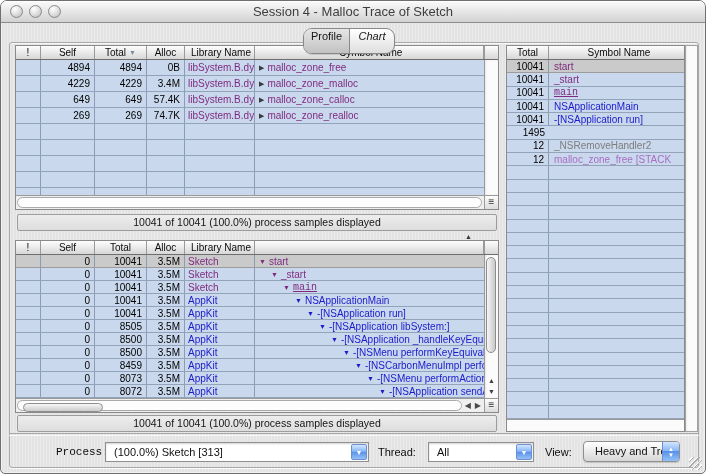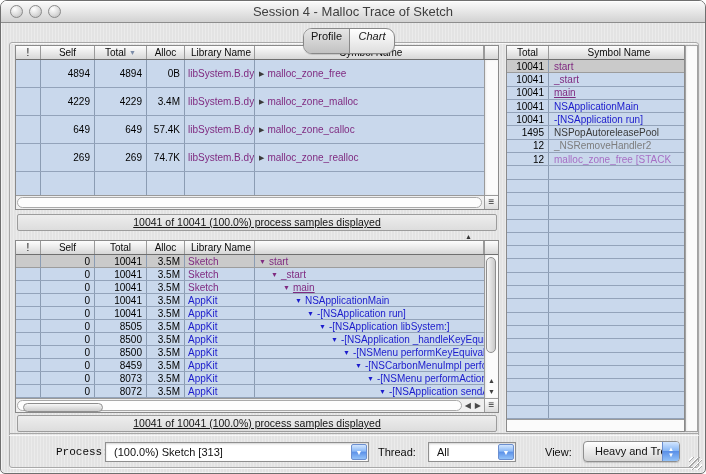--- a/index.html
+++ b/index.html
@@ -36,21 +36,21 @@
     border:1px solid #8a8a8a; background:#ffffff; }
   .thead { display:flex; height:14px; flex:0 0 14px;
     background:linear-gradient(#fdfdfd,#d7d7d7); border-bottom:1px solid #6f6f6f;
     font-size:10px; color:#0a0a0a; }
   .hc { display:flex; align-items:center; justify-content:center;
     border-right:1px solid #9a9a9a; overflow:hidden; white-space:nowrap; }
   .hc:last-child { border-right:none; }
   .sort { font-size:7px; color:#7c8ca8; margin-left:3px; }
   .bodywrap { display:flex; flex:1 1 auto; min-height:0; }
   .tbody { flex:1 1 auto; overflow:hidden; background:#ffffff; }
-  .row { display:flex; height:28px; background:#c9d8ec; border-bottom:1px solid #93a3ba; }
+  .row { display:flex; height:16px; background:#c9d8ec; border-bottom:1px solid #93a3ba; }
   .bottom-pane .row { height:13px; }
   .right-pane .row { height:13.3px; }
   .row.sel { background:#cacaca; border-bottom-color:#9c9c9c; }
   .cell { display:flex; align-items:center; border-right:1px solid #8b9cb3;
     font-size:10px; color:#000; overflow:hidden; white-space:nowrap; }
   .cell:last-child { border-right:none; }
   .num { justify-content:flex-end; padding-right:4px; }
   .c-bang { width:25px; flex:0 0 25px; }
   .c-self { width:54px; flex:0 0 54px; }
   .c-total{ width:52px; flex:0 0 52px; }
@@ -61,21 +61,21 @@
     background:linear-gradient(#fdfdfd,#d7d7d7); }
   .r-total { width:42px; flex:0 0 42px; }
   .r-sym { flex:1 1 auto; padding-left:5px; }
   .tri { font-size:7px; margin-right:3px; flex:0 0 auto; }
   .row[data-color="purple"] .colored { color:#7f2a80; }
   .row[data-color="blue"] .colored { color:#1b1bcc; }
   .row[data-color="dark"] .colored { color:#3a3a3a; }
   .row[data-color="gray"] .colored { color:#7d7d7d; }
   .row[data-color="lightpurple"] .colored { color:#a76fc5; }
   .top-pane .tri { color:#3b3b3b; }
-  .row.u .symtext { text-decoration:underline; }
+  .row.u .symtext { text-decoration:underline;font-family:Liberation Mono, monospace; }
   
   .vscroll { width:14px; flex:0 0 14px; position:relative; background:#fbfbfb;
     border-left:1px solid #9a9a9a; box-shadow:inset 1px 0 2px rgba(0,0,0,.08); }
   .vthumb { position:absolute; left:1px; width:10px; top:2px; height:96px; border-radius:6px;
     background:linear-gradient(90deg,#f6f6f6,#c9c9c9); border:1px solid #8e8e8e; }
   .varrows { position:absolute; bottom:1px; left:0; width:13px; display:flex; flex-direction:column;
     align-items:center; color:#3f3f3f; font-size:7px; line-height:11px; }
   .hstrip { height:14px; flex:0 0 14px; position:relative; border-top:1px solid #9a9a9a;
     background:#efefef; }
   .htrack { position:absolute; left:1px; top:1px; height:11px; border:1px solid #a9a9a9;
@@ -86,21 +86,21 @@
     align-items:center; color:#4a4a4a; font-size:8px; }
   .gridbtn { position:absolute; right:0; top:0; width:14px; height:13px;
     border-left:1px solid #9a9a9a; background:linear-gradient(#fdfdfd,#dcdcdc);
     font-size:10px; line-height:12px; text-align:center; color:#2e2e2e; }
   .ext-vscroll { position:absolute; left:684px; top:44px; width:13px; height:387px;
     background:#fbfbfb; border:1px solid #a2a2a2; box-shadow:inset 1px 0 2px rgba(0,0,0,.06); }
   .minicaret { position:absolute; left:464px; top:232px; font-size:7px; color:#333333; z-index:6; }
   
   .status { position:absolute; left:16px; width:480px; height:17px;
     background:linear-gradient(#ededed,#dddddd); border:1px solid #9c9c9c; border-radius:2px;
-    text-align:center; font-size:10.5px; line-height:15px; color:#141414;text-decoration:underline; }
+    text-align:center; font-size:10.5px; line-height:15px; color:#141414; }
   
   .flabel { position:absolute; font-size:11px; color:#0d0d0d; }
   .combo { position:absolute; height:20px; background:#ffffff; border:1px solid #8f8f8f;
     font-size:11px; line-height:18px; padding-left:8px; color:#111;
     box-shadow:inset 0 1px 2px rgba(0,0,0,.18); white-space:nowrap; overflow:hidden; }
   .cbtn { position:absolute; right:1px; top:1px; width:16px; height:16px; border-radius:2px;
     background:linear-gradient(#d3e6ff 0%,#8ab8f5 45%,#5b90e8 50%,#93c2f8 100%);
     border:1px solid #6b8fd0; color:#ffffff; font-size:7px; line-height:15px; text-align:center; }
   .popup { position:absolute; height:21px; border:1px solid #8f8f8f; border-radius:4px;
     background:linear-gradient(#ffffff,#d6d6d6); font-size:11px; line-height:19px;
@@ -488,23 +488,20 @@
 
           <div class="row" data-color="blue">
             <div class="cell r-total num">10041</div>
             <div class="cell r-sym">
               <span class="colored symtext">-[NSApplication run]</span>
             </div>
           </div>
 
           <div class="row" data-color="dark">
             <div class="cell r-total num">1495</div>
-            <div class="cell r-sym">
-              <span class="colored symtext">NSPopAutoreleasePool</span>
-            </div>
           </div>
 
           <div class="row" data-color="gray">
             <div class="cell r-total num">12</div>
             <div class="cell r-sym">
               <span class="colored symtext">_NSRemoveHandler2</span>
             </div>
           </div>
 
           <div class="row" data-color="lightpurple">
@@ -652,21 +649,21 @@
   </div>
   <div class="ext-vscroll"></div>
 
   <div class="flabel" style="left:55px;top:445px;font-family:Liberation Mono, monospace;">Process:</div>
   <div class="combo" style="left:104px;top:441px;width:264px;">
     <span>(100.0%) Sketch [313]</span>
     <span class="cbtn">▼</span>
   </div>
 
   <div class="flabel" style="left:377px;top:445px;">Thread:</div>
-  <div class="combo" style="left:427px;top:441px;width:88px;">
+  <div class="combo" style="left:427px;top:441px;width:106px;">
     <span>All</span>
     <span class="cbtn">▼</span>
   </div>
 
   <div class="flabel" style="left:544px;top:445px;">View:</div>
   <div class="popup" style="left:582px;top:440px;width:97px;">
     <span>Heavy and Tree</span>
     <span class="pbtn">
       <span>▲</span>
       <span>▼</span>

